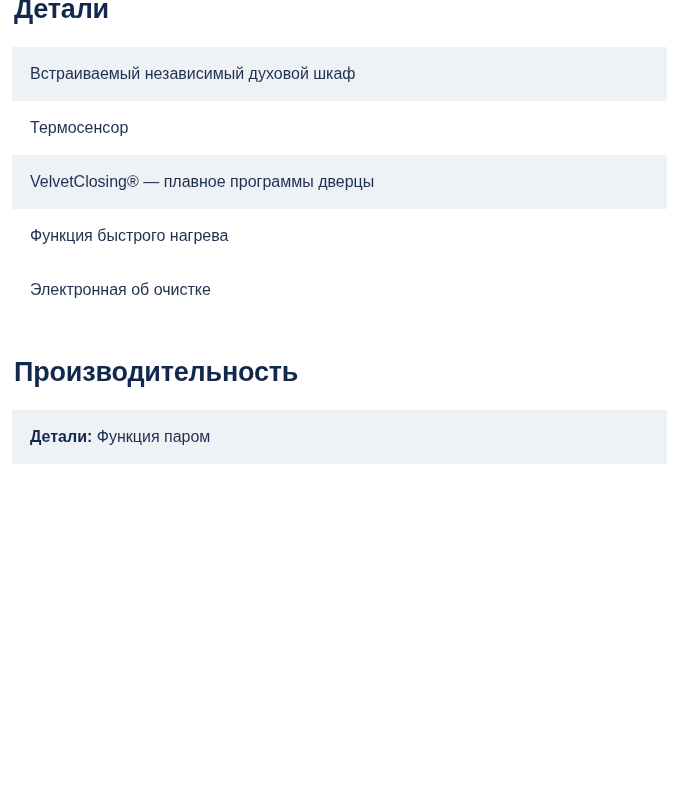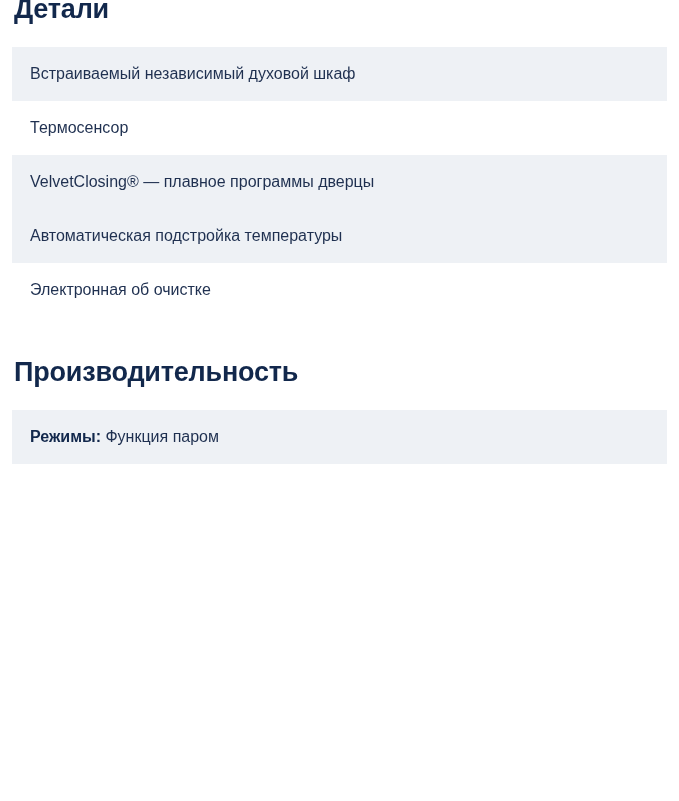--- a/index.html
+++ b/index.html
@@ -76,33 +76,33 @@
   <ul class="spec-list">
     <li class="spec-row alt">
       <span>Встраиваемый независимый духовой шкаф</span>
     </li>
     <li class="spec-row">
       <span>Термосенсор</span>
     </li>
     <li class="spec-row alt">
       <span>VelvetClosing® — плавное программы дверцы</span>
     </li>
-    <li class="spec-row alt">
-      <span>Автоматическая подстройка температуры</span>
+    <li class="spec-row">
+      <span>Функция быстрого нагрева</span>
     </li>
     <li class="spec-row">
       <span>Электронная об очистке</span>
     </li>
   </ul>
 
   <div class="gap-before-perf"></div>
 
   <h2 class="section-title">Производительность</h2>
 
   <div class="perf-gap"></div>
 
   <ul class="spec-list">
     <li class="spec-row alt">
-      <span class="label">Режимы:</span><span> Функция паром</span>
+      <span class="label">Детали:</span><span> Функция паром</span>
     </li>
   </ul>
 
 </div>
 
 </body></html>

